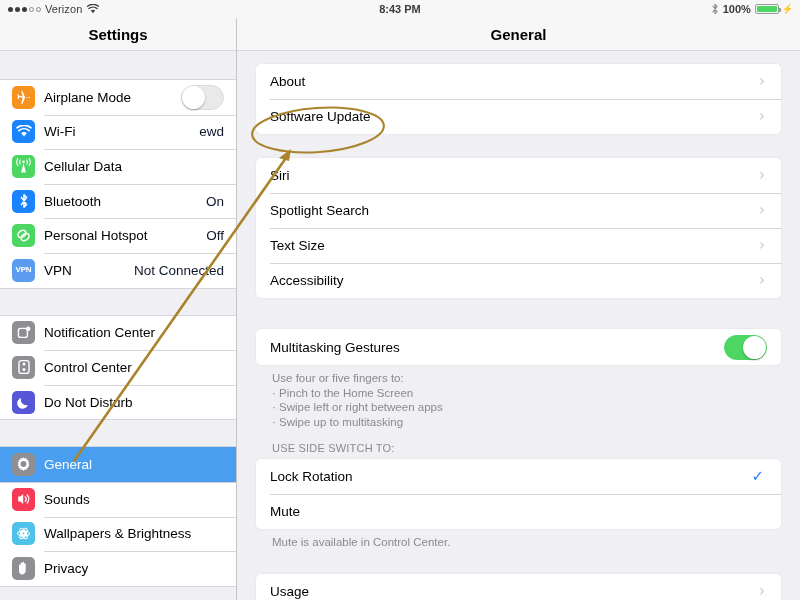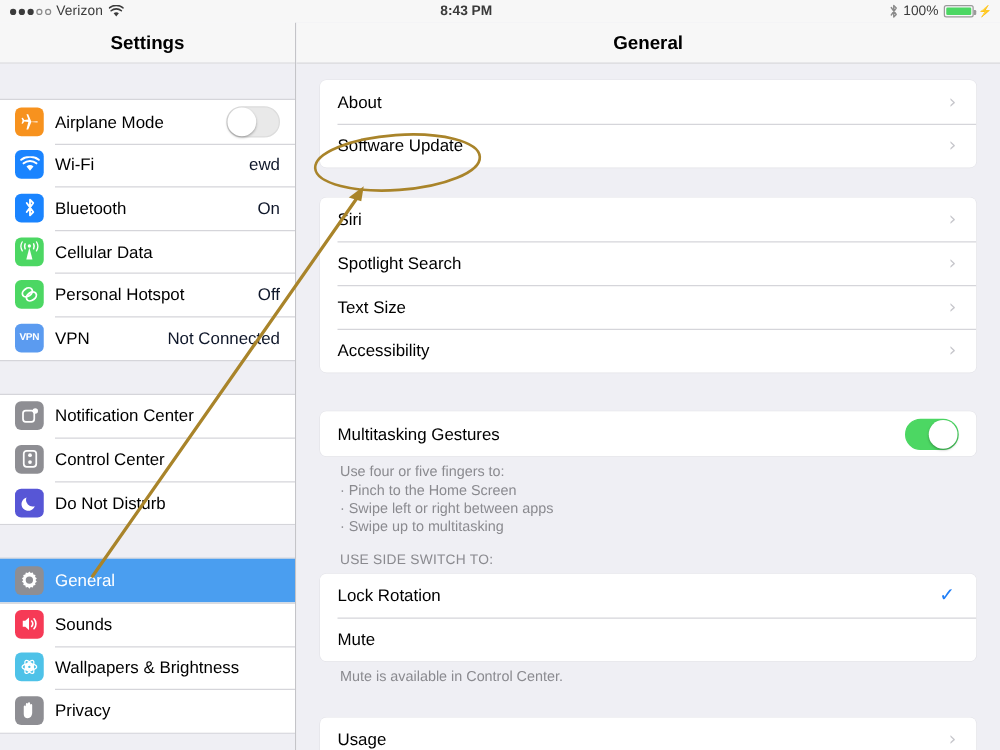--- a/index.html
+++ b/index.html
@@ -48,33 +48,33 @@
     background: #3b3b3b;
   }
   .dot.hollow {
     background: transparent;
     border: 1px solid #8a8a8a;
     width: 3px; height: 3px;
   }
   .carrier { font-size: 11px; letter-spacing: .1px; }
   .sb-center {
     position: absolute;
-    left: 15px; top: 0;
-    width: 716px; height: 18px;
+    left: 0; top: 0;
+    width: 800px; height: 18px;
     display: flex; align-items: center; justify-content: center;
     font-weight: bold;
     font-size: 11px;
   }
   .sb-right {
     position: absolute;
     right: 6px; top: 0;
     height: 18px;
     display: flex; align-items: center; gap: 4px;
   }
-  .batt-pct { font-size: 11px; font-weight: normal; }
+  .batt-pct { font-size: 11px; font-weight: bold; }
   .battery {
     position: relative;
     width: 24px; height: 10px;
     border: 1px solid #9a9a9a;
     border-radius: 2px;
     box-sizing: border-box;
     padding: 1px;
   }
   .battery::after {
     content: "";
@@ -347,39 +347,39 @@
             <path d="M8 11.6 5.2 8.2a4.4 4.4 0 0 1 5.6 0Z" fill="#fff"></path>
             <path d="M2.9 5.6a8 8 0 0 1 10.2 0" stroke="#fff" stroke-width="1.7" fill="none" stroke-linecap="round"></path>
             <path d="M1 2.8a11.3 11.3 0 0 1 14 0" stroke="#fff" stroke-width="1.7" fill="none" stroke-linecap="round"></path>
           </svg>
         </span>
         <span class="s-label">Wi-Fi</span>
         <span class="s-value">ewd</span>
       </div>
 
       <div class="s-row">
-        <span class="s-icon" style="background:#1a84ff;">
-          <svg class="ico-svg" width="10" height="16" viewBox="0 0 10 16">
-              <path d="M2.4 4.4 7.6 11.6 5 14.3V1.7l2.6 2.7L2.4 11.6" stroke="#fff" stroke-width="1.5" fill="none" stroke-linejoin="round" stroke-linecap="round"></path>
-            </svg>
-        </span>
-        <span class="s-label">Bluetooth</span>
-        <span class="s-value">On</span>
-      </div>
-
-      <div class="s-row">
         <span class="s-icon" style="background:#4cd763;">
           <svg class="ico-svg" width="17" height="17" viewBox="0 0 18 18">
             <path d="M9 5.4 11.6 15.4H6.4z" fill="#fff"></path>
             <path d="M5.4 6.4a4.6 4.6 0 0 1 0-4.2M12.6 6.4a4.6 4.6 0 0 0 0-4.2" stroke="#fff" stroke-width="1.3" fill="none" stroke-linecap="round"></path>
             <path d="M3 8.2a7.4 7.4 0 0 1 0-7.8M15 8.2a7.4 7.4 0 0 0 0-7.8" stroke="#fff" stroke-width="1.1" fill="none" stroke-linecap="round"></path>
             <circle cx="9" cy="4" r="1.4" fill="#fff"></circle>
           </svg>
         </span>
         <span class="s-label">Cellular Data</span>
+      </div>
+
+      <div class="s-row">
+        <span class="s-icon" style="background:#1a84ff;">
+          <svg class="ico-svg" width="10" height="16" viewBox="0 0 10 16">
+              <path d="M2.4 4.4 7.6 11.6 5 14.3V1.7l2.6 2.7L2.4 11.6" stroke="#fff" stroke-width="1.5" fill="none" stroke-linejoin="round" stroke-linecap="round"></path>
+            </svg>
+        </span>
+        <span class="s-label">Bluetooth</span>
+        <span class="s-value">On</span>
       </div>
 
       <div class="s-row">
         <span class="s-icon" style="background:#4cd763;">
           <svg class="ico-svg" width="17" height="17" viewBox="0 0 18 18">
             <ellipse cx="7.3" cy="7.3" rx="4.6" ry="3.3" transform="rotate(-35 7.3 7.3)" stroke="#fff" stroke-width="1.6" fill="none"></ellipse>
             <ellipse cx="10.7" cy="10.7" rx="4.6" ry="3.3" transform="rotate(-35 10.7 10.7)" stroke="#fff" stroke-width="1.6" fill="none"></ellipse>
           </svg>
         </span>
         <span class="s-label">Personal Hotspot</span>

